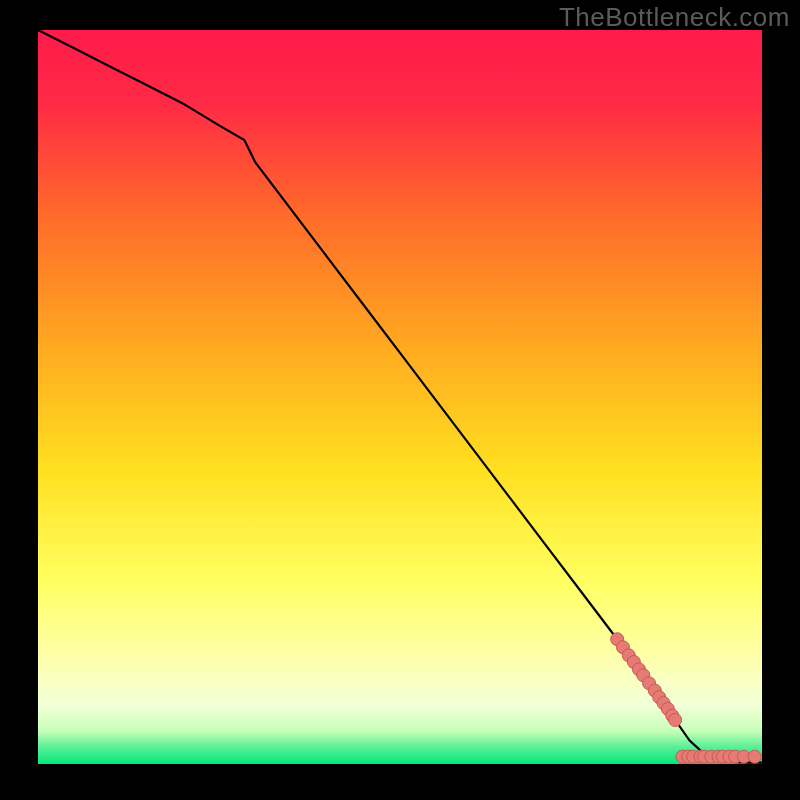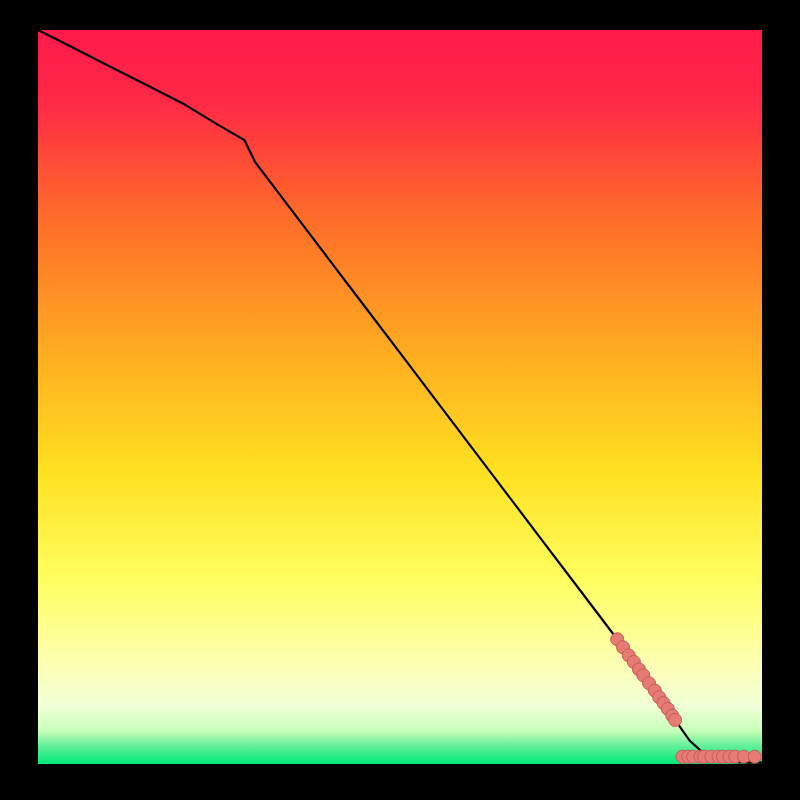--- a/index.html
+++ b/index.html
@@ -34,20 +34,21 @@
     height: 734px;
   }
   .plot svg {
     display: block;
   }
 </style>
 </head>
 <body>
 
 <div class="frame">
+  <div class="watermark">TheBottleneck.com</div>
   <div class="plot">
     <svg id="chart-svg" width="724" height="734" viewBox="0 0 724 734">
       <defs>
         <linearGradient id="bg-grad" x1="0" y1="0" x2="0" y2="1">
             <stop offset="0%" stop-color="#ff1a4b"></stop>
             <stop offset="10%" stop-color="#ff2a45"></stop>
             <stop offset="25%" stop-color="#ff6a2a"></stop>
             <stop offset="45%" stop-color="#ffb020"></stop>
             <stop offset="60%" stop-color="#ffe020"></stop>
             <stop offset="75%" stop-color="#ffff60"></stop>

